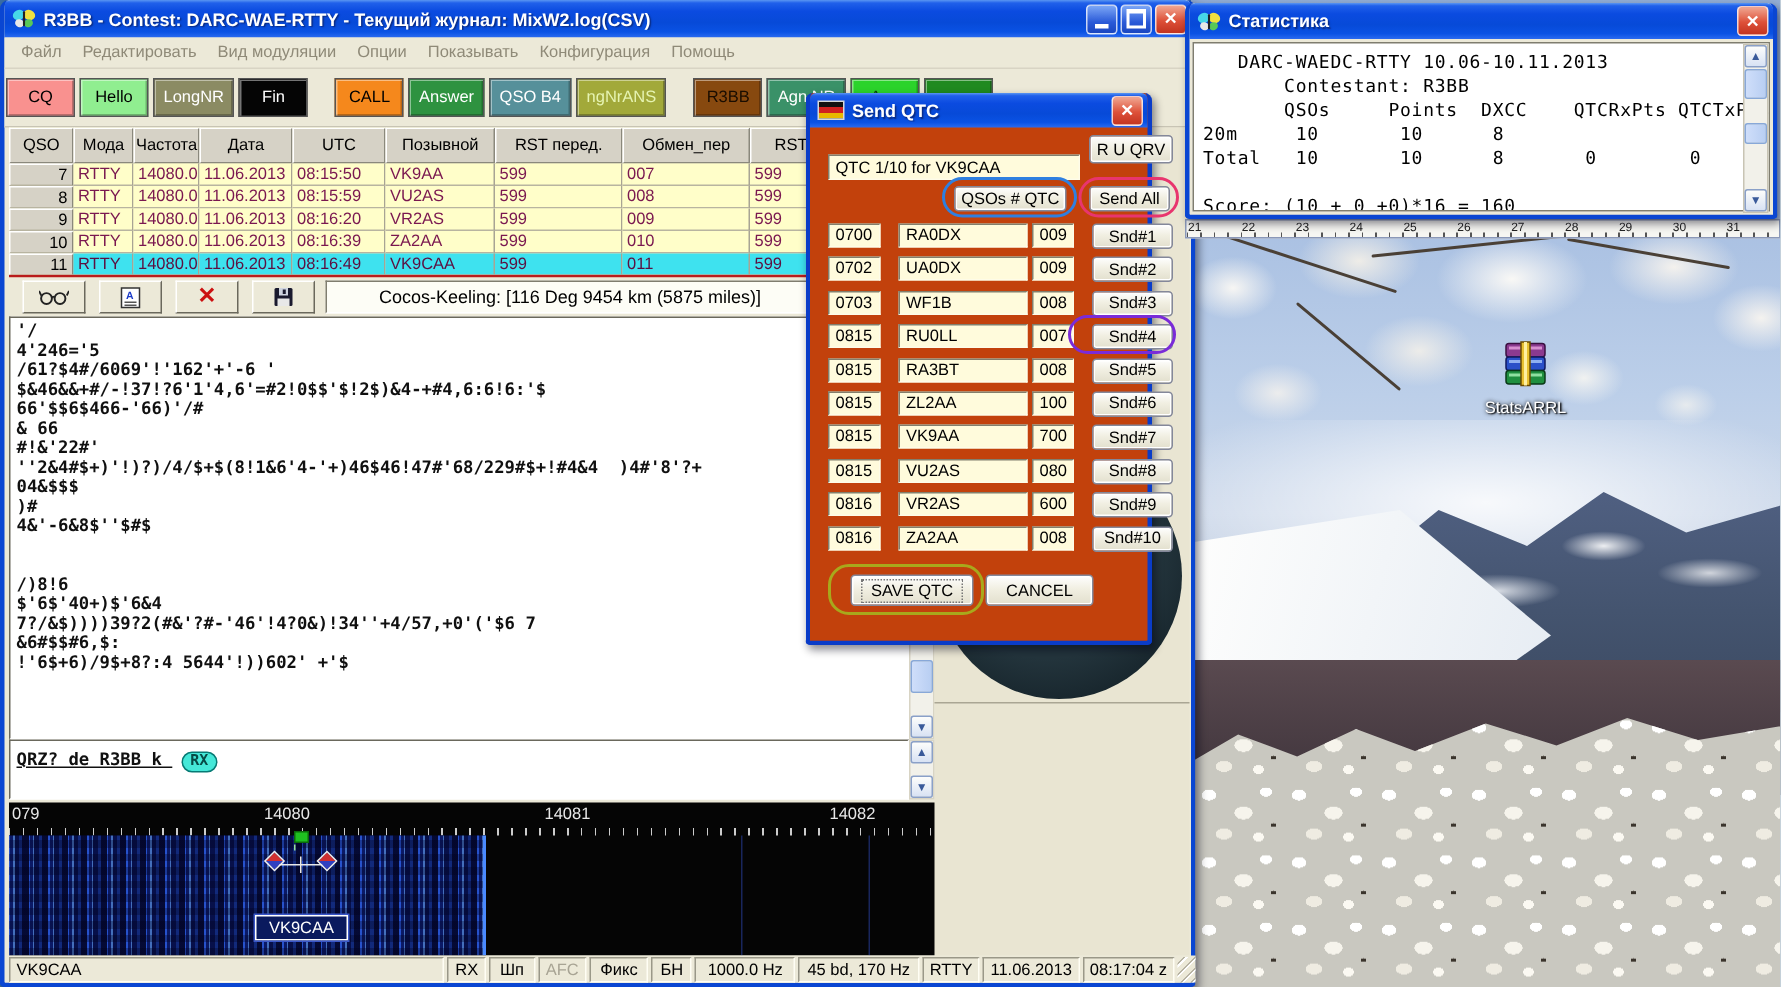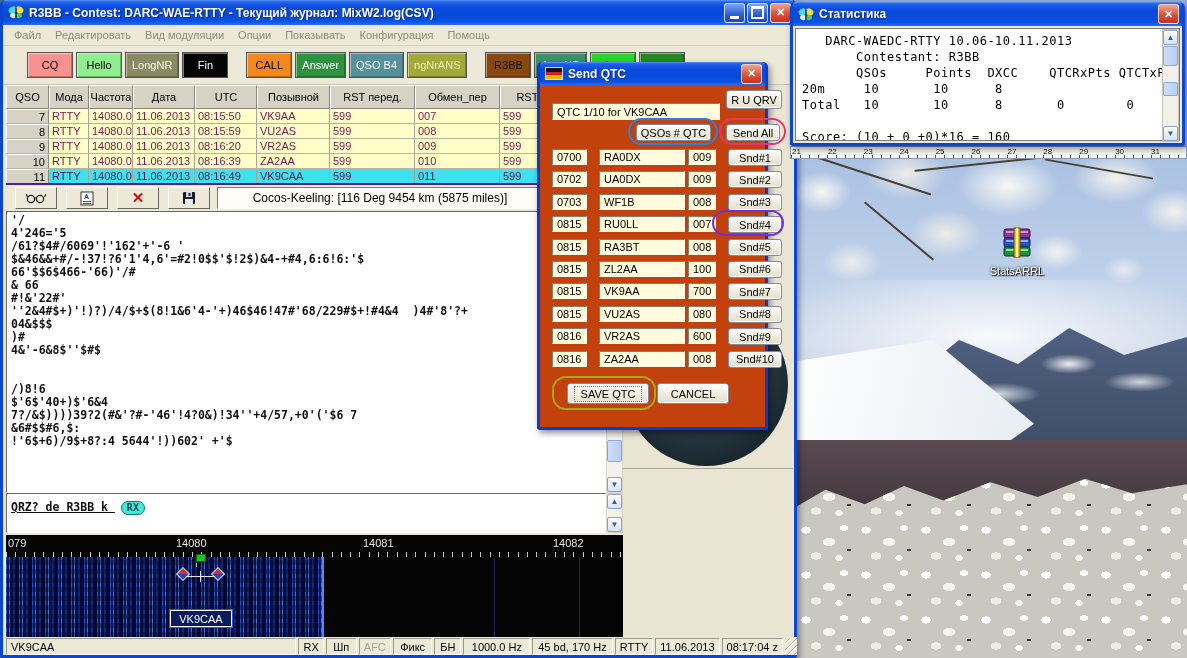--- a/index.html
+++ b/index.html
@@ -64,28 +64,28 @@
     color:#fff; font-size:11px; font-weight:bold; display:flex; align-items:center; justify-content:center;
     background:linear-gradient(180deg,#7ba6f6,#2a5ad8 60%,#1a46c0); }
   .win-btn.close { background:linear-gradient(180deg,#f0a590,#dd5038 55%,#c33420); }
   .win-btn.min::after { content:""; width:9px; height:3px; background:#fff; margin-top:9px; }
   .win-btn.max::after { content:""; width:9px; height:8px; border:2px solid #fff; border-top-width:3px; }
 
   
   #main-window { left:0; top:0; width:797px; height:658px; }
   .menubar { height:21px; background:#ece9d8; border-bottom:1px solid #d8d4c4; display:flex; align-items:center; padding-left:4px; }
   .menu-item { font-size:11px; color:#8f8a78; padding:3px 7px; white-space:nowrap; }
-  .toolbar { height:39px; background:#ece9d8; display:flex; align-items:center; padding-left:24px; border-bottom:1px solid #c8c4b4; }
+  .toolbar { height:39px; background:#ece9d8; display:flex; align-items:center; padding-left:1px; border-bottom:1px solid #c8c4b4; }
   .macro-btn { height:26px; min-width:46px; padding:0 6px; margin-right:3px; border:1px solid #555;
     box-shadow:inset 1px 1px 0 rgba(255,255,255,.45), inset -1px -1px 0 rgba(0,0,0,.25);
     font-size:11px; display:flex; align-items:center; justify-content:center; white-space:nowrap; }
   .macro-btn.gap { margin-left:15px; }
 
   .logtable { position:absolute; left:3px; top:85px; width:617px; height:100px; background:#fffec9;
-    border-bottom:2px solid #4c1d95; overflow:hidden; font-size:11px; }
+    border-bottom:2px solid #b91c1c; overflow:hidden; font-size:11px; }
   .log-hrow { display:flex; height:24px; }
   .log-hcell { background:#d6d2c6; border-right:1px solid #8a887c; border-bottom:1px solid #8a887c;
     border-top:1px solid #fff; border-left:1px solid #fff; color:#000; display:flex; align-items:center;
     justify-content:center; overflow:hidden; line-height:11px; text-align:center; }
   .log-row { display:flex; height:15px; }
   .log-cell { border-right:1px solid #a8a494; border-bottom:1px solid #b8b4a0; color:#7a1850;
     padding:0 3px; overflow:hidden; white-space:nowrap; display:flex; align-items:center; background:#fffec9; }
   .log-cell.c0 { background:#d6d2c6; color:#000; justify-content:flex-end; border-right:1px solid #8a887c;
     border-top:1px solid #fff; border-left:1px solid #fff; }
   .log-row.selected .log-cell { background:#3ee2ef; color:#5c1040; }

